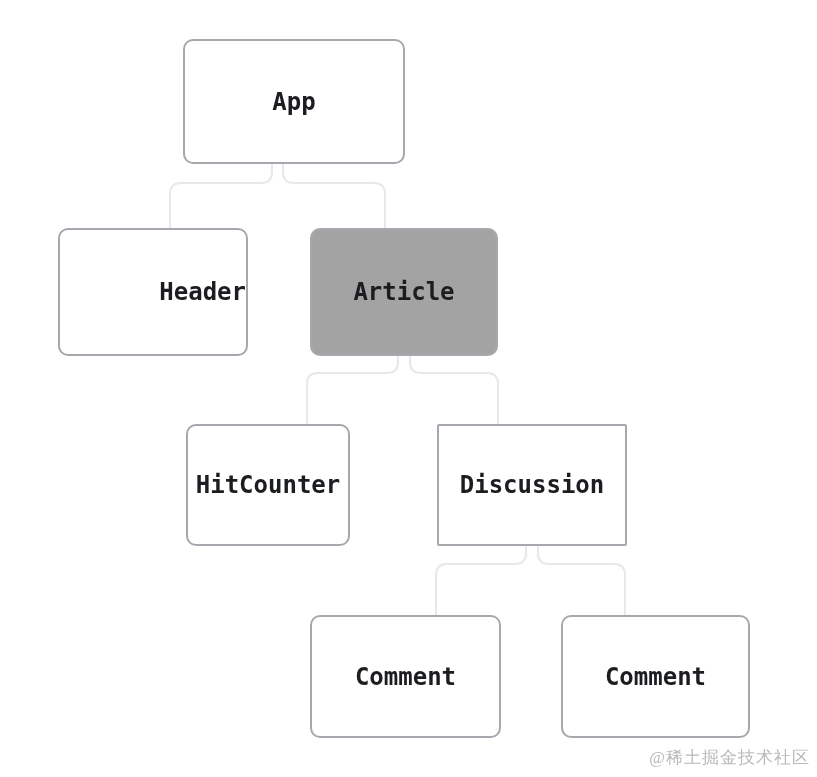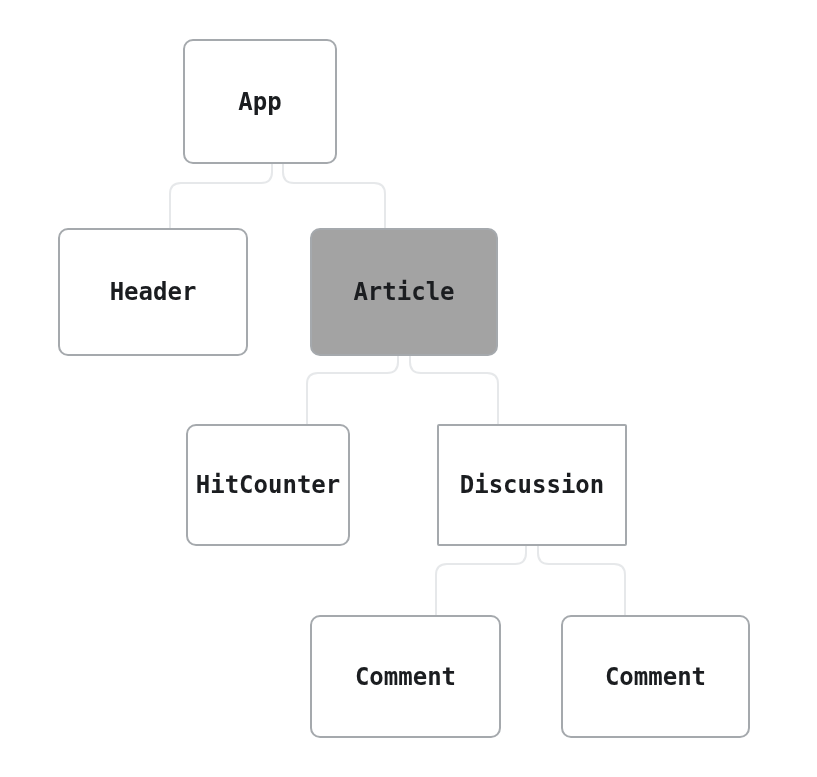--- a/index.html
+++ b/index.html
@@ -50,35 +50,36 @@
 <div class="canvas" style="width: 817px; height: 777px; background: rgb(255, 255, 255);">
   <svg class="edges-svg" id="edges-svg" width="817" height="777">
       <path d="M 272 164 L 272 172 Q 272 183 261 183 L 181 183 Q 170 183 170 194 L 170 228" fill="none" stroke="#e6e8ea" stroke-width="2"></path>
       <path d="M 283 164 L 283 172 Q 283 183 294 183 L 374 183 Q 385 183 385 194 L 385 228" fill="none" stroke="#e6e8ea" stroke-width="2"></path>
       <path d="M 398 356 L 398 362 Q 398 373 387 373 L 318 373 Q 307 373 307 384 L 307 424" fill="none" stroke="#e6e8ea" stroke-width="2"></path>
       <path d="M 410 356 L 410 362 Q 410 373 421 373 L 487 373 Q 498 373 498 384 L 498 424" fill="none" stroke="#e6e8ea" stroke-width="2"></path>
       <path d="M 526 546 L 526 553 Q 526 564 515 564 L 447 564 Q 436 564 436 575 L 436 615" fill="none" stroke="#e6e8ea" stroke-width="2"></path>
       <path d="M 538 546 L 538 553 Q 538 564 549 564 L 614 564 Q 625 564 625 575 L 625 615" fill="none" stroke="#e6e8ea" stroke-width="2"></path>
     </svg>
   <div id="nodes-layer">
-      <div class="node" style="left: 183px; top: 39px; width: 154px; height: 125px; border-color: rgb(165, 169, 173); border-radius: 10px; background: rgb(255, 255, 255); color: rgb(27, 29, 32);">
+      <div class="node" style="left: 183px; top: 39px; width: 222px; height: 125px; border-color: rgb(165, 169, 173); border-radius: 10px; background: rgb(255, 255, 255); color: rgb(27, 29, 32);">
         <span>App</span>
       </div>
-      <div class="node" style="left: 58px; top: 228px; width: 190px; height: 128px; border-color: rgb(165, 169, 173); border-radius: 10px; background: rgb(255, 255, 255); color: rgb(27, 29, 32);">
+      <div class="node" style="left: 58px; top: 228px; width: 190px; height: 128px; border-color: rgb(165, 169, 173); border-radius: 10px; background: rgb(255, 255, 255); color: rgb(27, 29, 32); justify-content: flex-end;">
         <span>Header</span>
       </div>
       <div class="node" style="left: 310px; top: 228px; width: 188px; height: 128px; border-color: rgb(165, 169, 173); border-radius: 10px; background: #a3a3a3; color: rgb(27, 29, 32);">
         <span>Article</span>
       </div>
       <div class="node" style="left: 186px; top: 424px; width: 164px; height: 122px; border-color: rgb(165, 169, 173); border-radius: 10px; background: rgb(255, 255, 255); color: rgb(27, 29, 32);">
         <span>HitCounter</span>
       </div>
       <div class="node" style="left: 437px; top: 424px; width: 190px; height: 122px; border-color: rgb(165, 169, 173); border-radius: 2px; background: rgb(255, 255, 255); color: rgb(27, 29, 32);">
         <span>Discussion</span>
       </div>
       <div class="node" style="left: 310px; top: 615px; width: 191px; height: 123px; border-color: rgb(165, 169, 173); border-radius: 10px; background: rgb(255, 255, 255); color: rgb(27, 29, 32);">
         <span>Comment</span>
       </div>
       <div class="node" style="left: 561px; top: 615px; width: 189px; height: 123px; border-color: rgb(165, 169, 173); border-radius: 10px; background: rgb(255, 255, 255); color: rgb(27, 29, 32);">
         <span>Comment</span>
       </div>
     </div>
+  <div class="watermark" style="color: rgb(185, 185, 185);">@稀土掘金技术社区</div>
 </div>
 
 </body></html>

